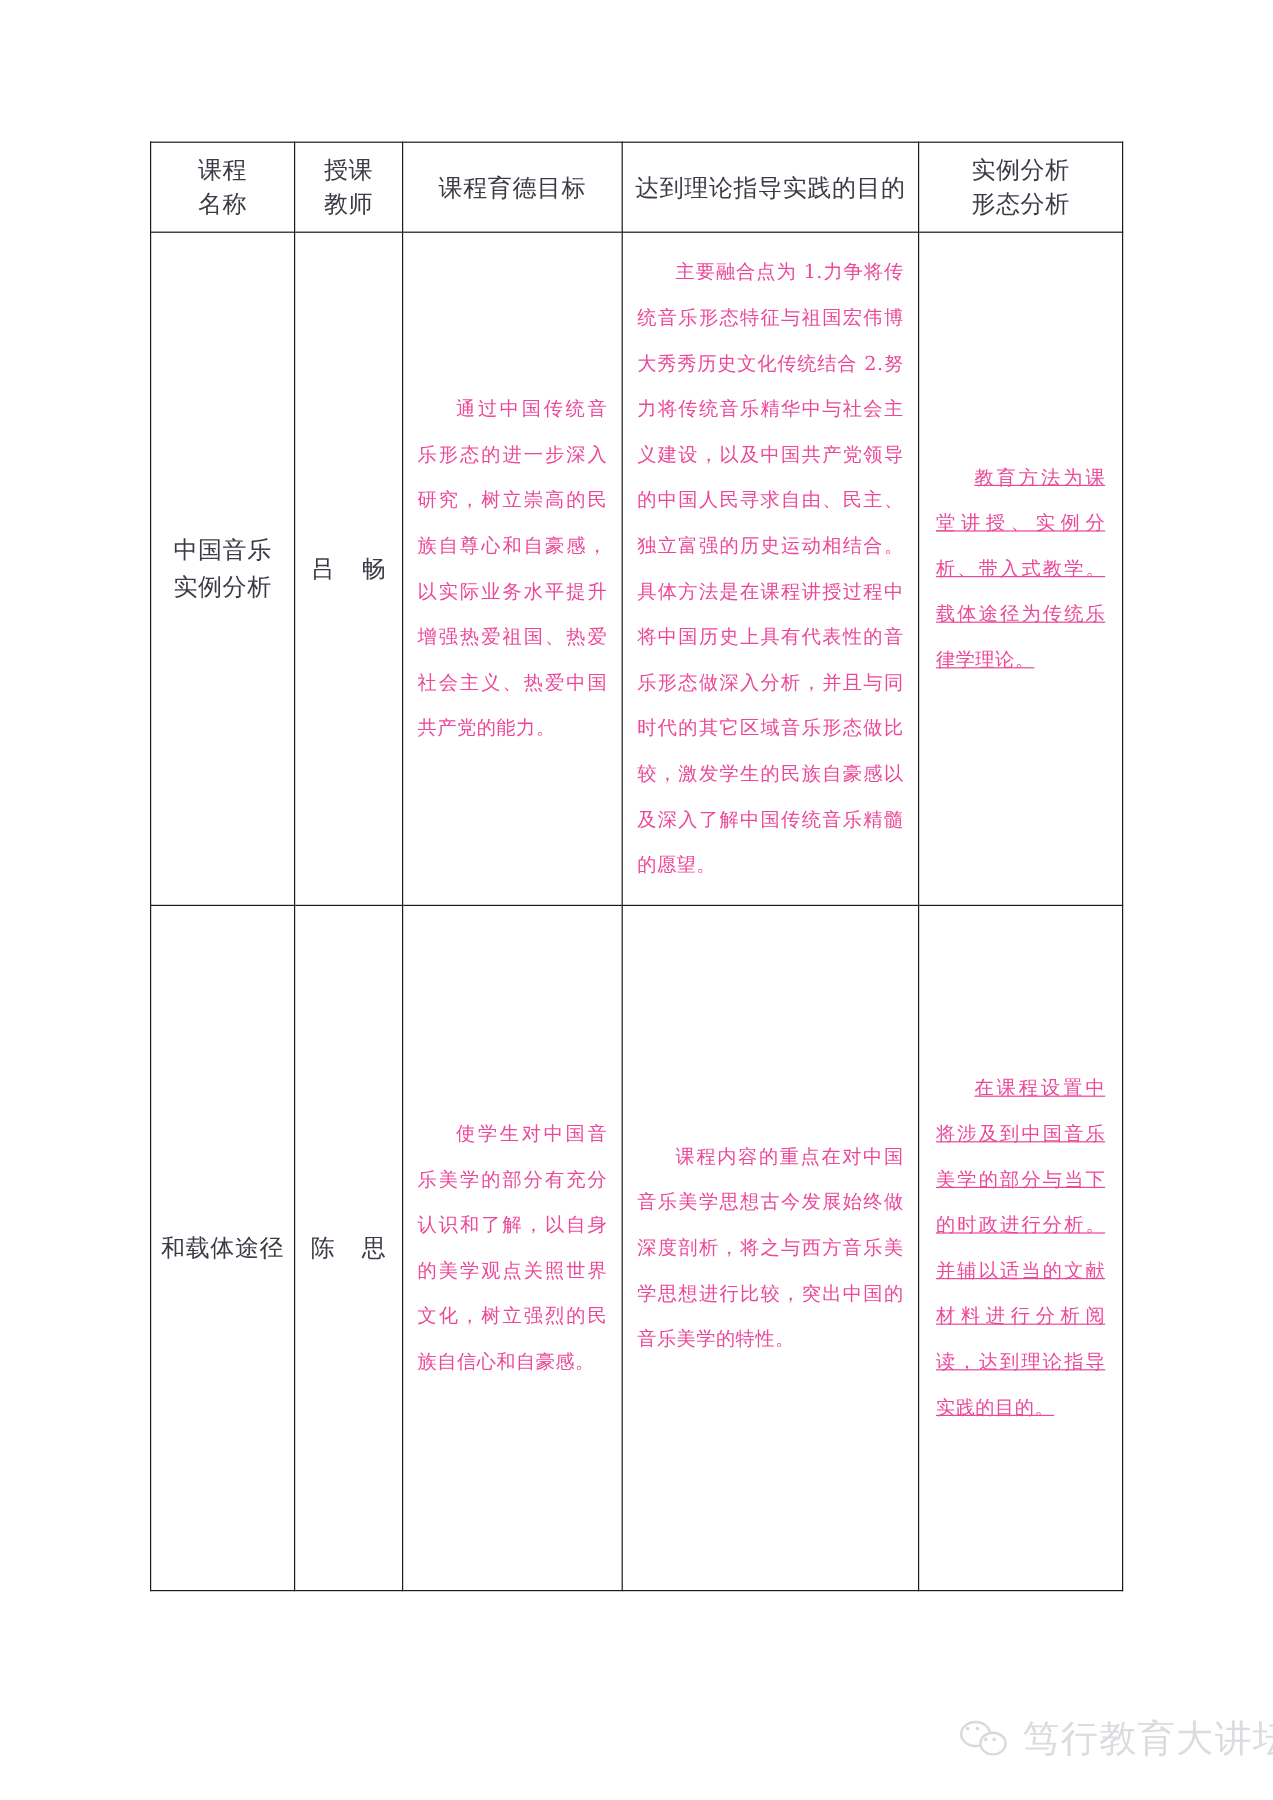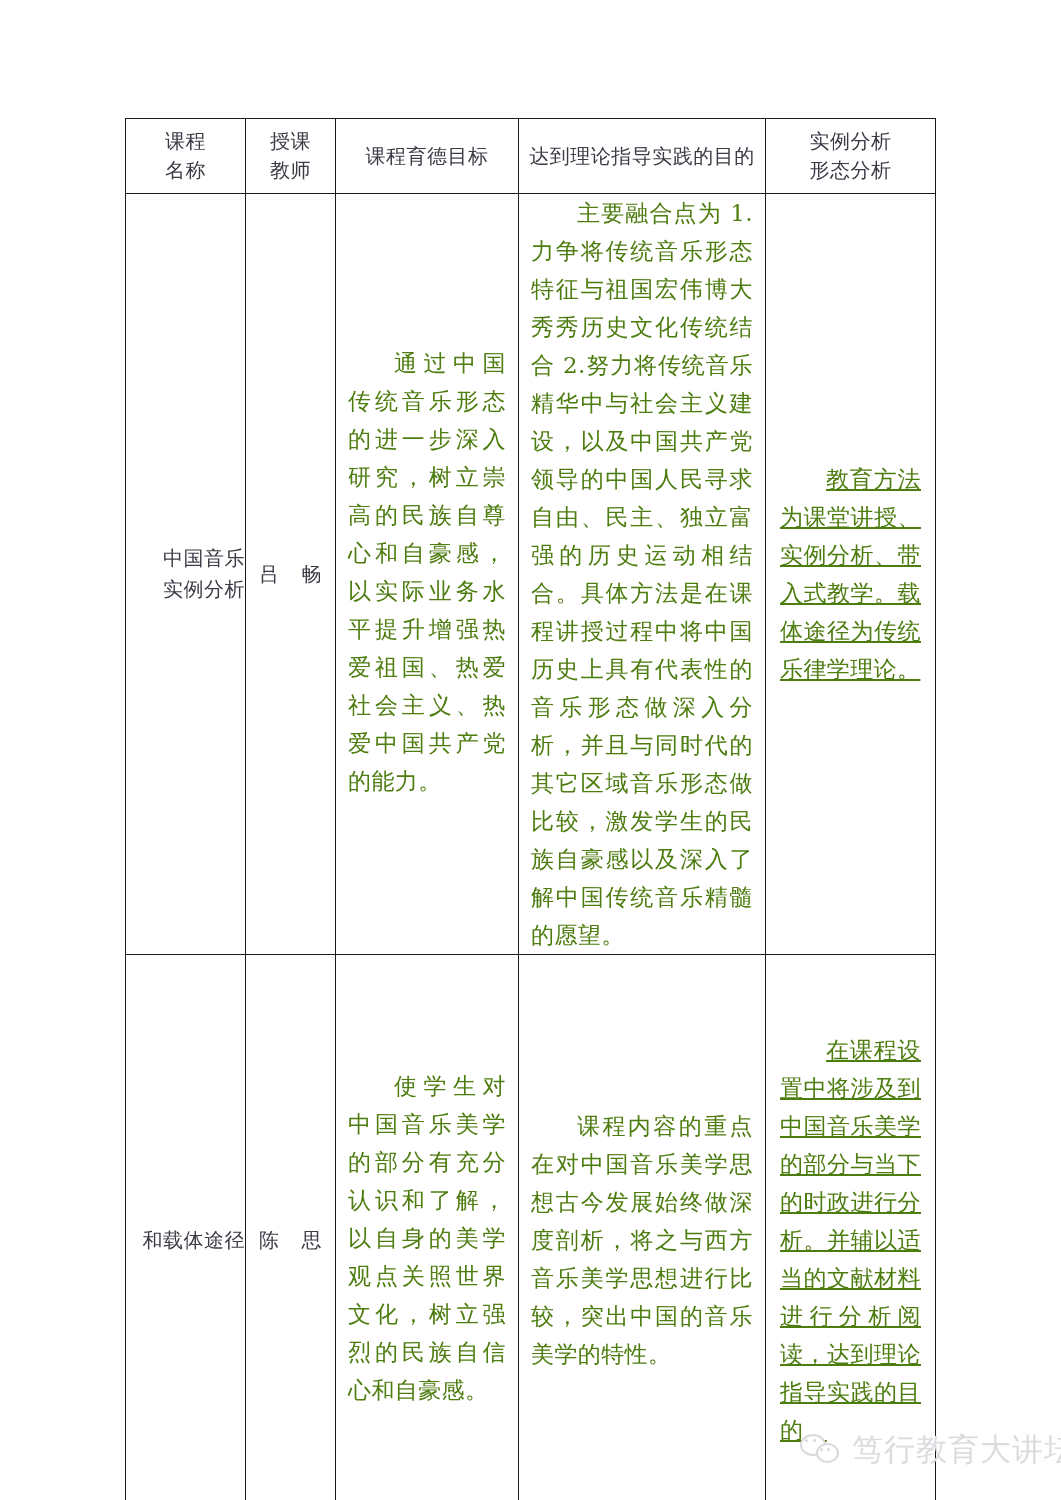--- a/index.html
+++ b/index.html
@@ -61,34 +61,34 @@
   .hdr .ln { display: block; }
 
   
   .cell-course, .cell-teacher {
     text-align: center;
     font-size: 20px;
     line-height: 1.55;
     letter-spacing: 0.5px;
     color: #3b3b46;
   }
-  .cell-course .ln { display: block; text-align: right; }
+  .cell-course .ln { display: block; }
   .cell-teacher .sp { display: inline-block; width: 22px; }
 
   .para {
-    font-size: 23px;
+    font-size: 16px;
     line-height: 38px;
     letter-spacing: 0.4px;
     text-align: justify;
     text-align-last: left;
     text-justify: inter-character;
-    color: #4d7c0f;
+    color: #ec4899;
     text-indent: 2em;
   }
-  .cell-goal   .para { padding: 0 12px; font-family: Liberation Mono, monospace; }
+  .cell-goal   .para { padding: 0 12px; }
   .cell-fusion .para { padding: 0 12px; }
   .cell-method .para { padding: 0 14px; text-decoration: underline; }
 
   tr.row-1 td { height: 560px; }
   tr.row-2 td { height: 570px; }
 
   
   #watermark {
     position: absolute;
     left: 800px;

